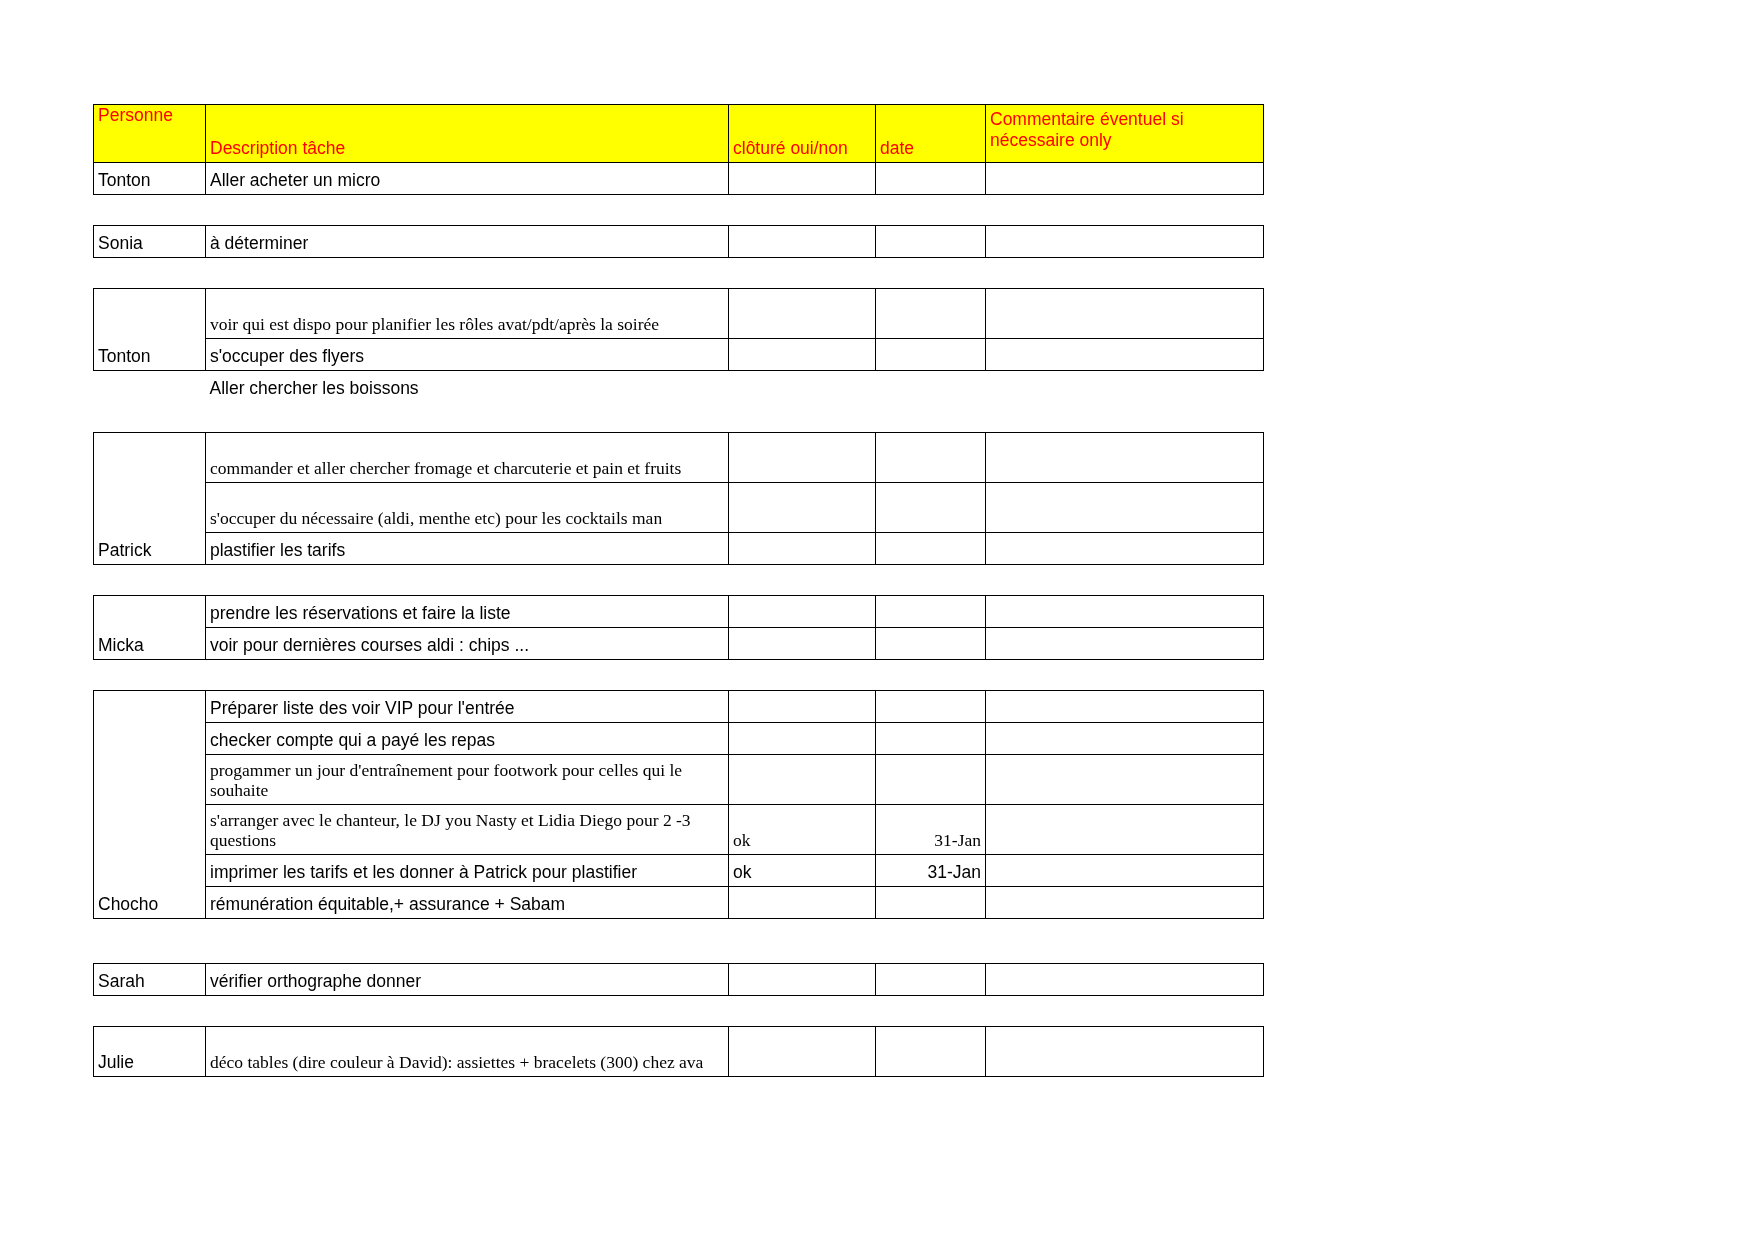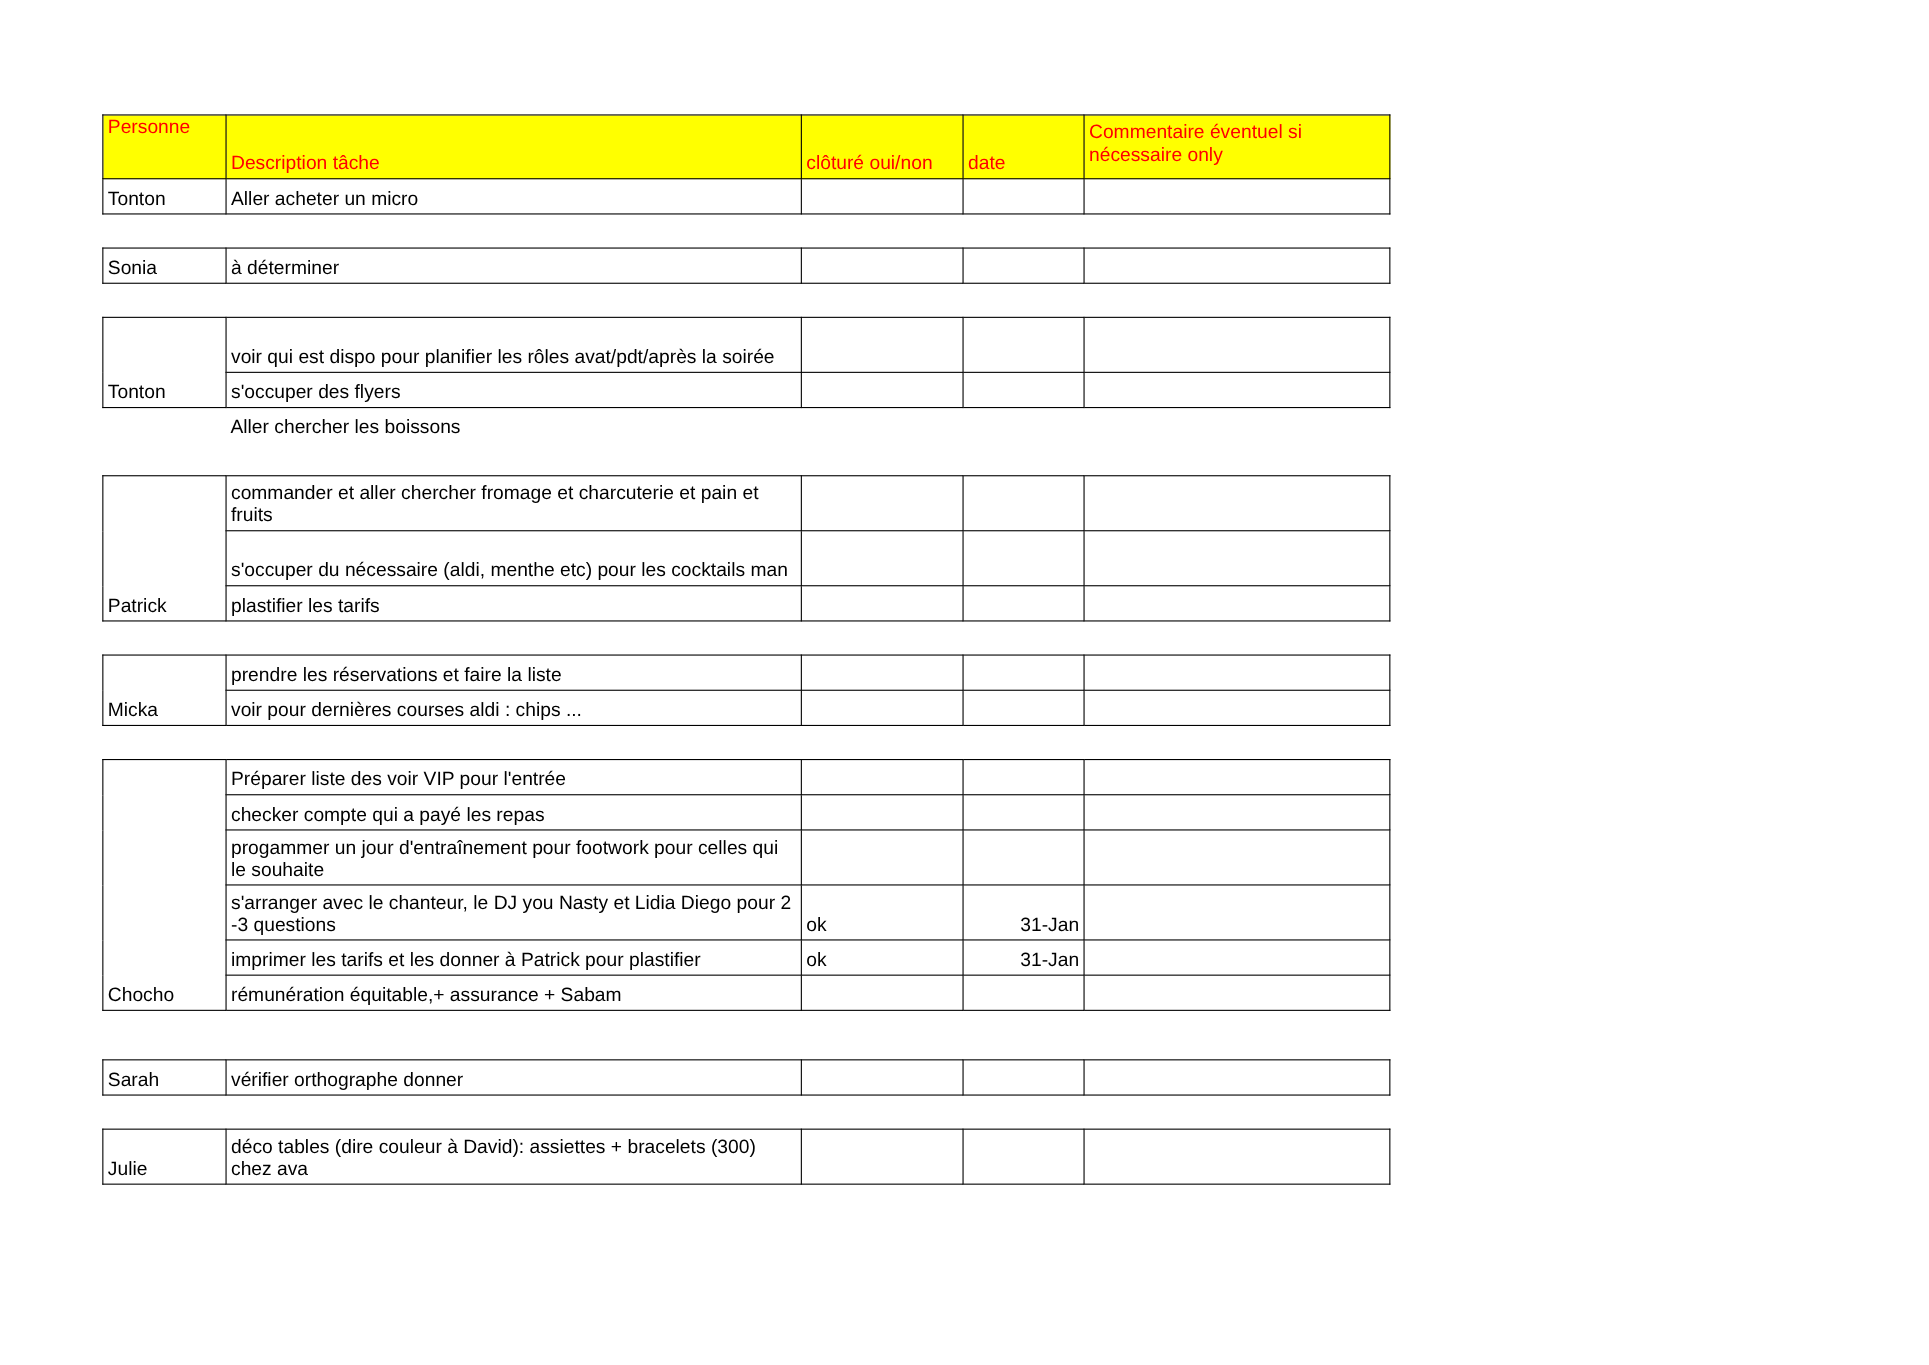--- a/index.html
+++ b/index.html
@@ -79,21 +79,21 @@
     border: none !important;
     background: transparent;
   }
 
   td.person     { vertical-align: middle; }
 
   td.date-cell { text-align: right; padding-right: 6px; }
   td.closed-cell { text-align: left; }
 
   td.r1 { height: 26px; }
-  td.r2 { height: 44px; }
+  td.r2 { height: 44px; font-family: Liberation Serif, serif; }
 </style>
 </head>
 <body>
 
 <div class="sheet">
   <div class="table-wrap">
     <table class="grid">
       <colgroup>
         <col class="c-person">
         <col class="c-desc">

